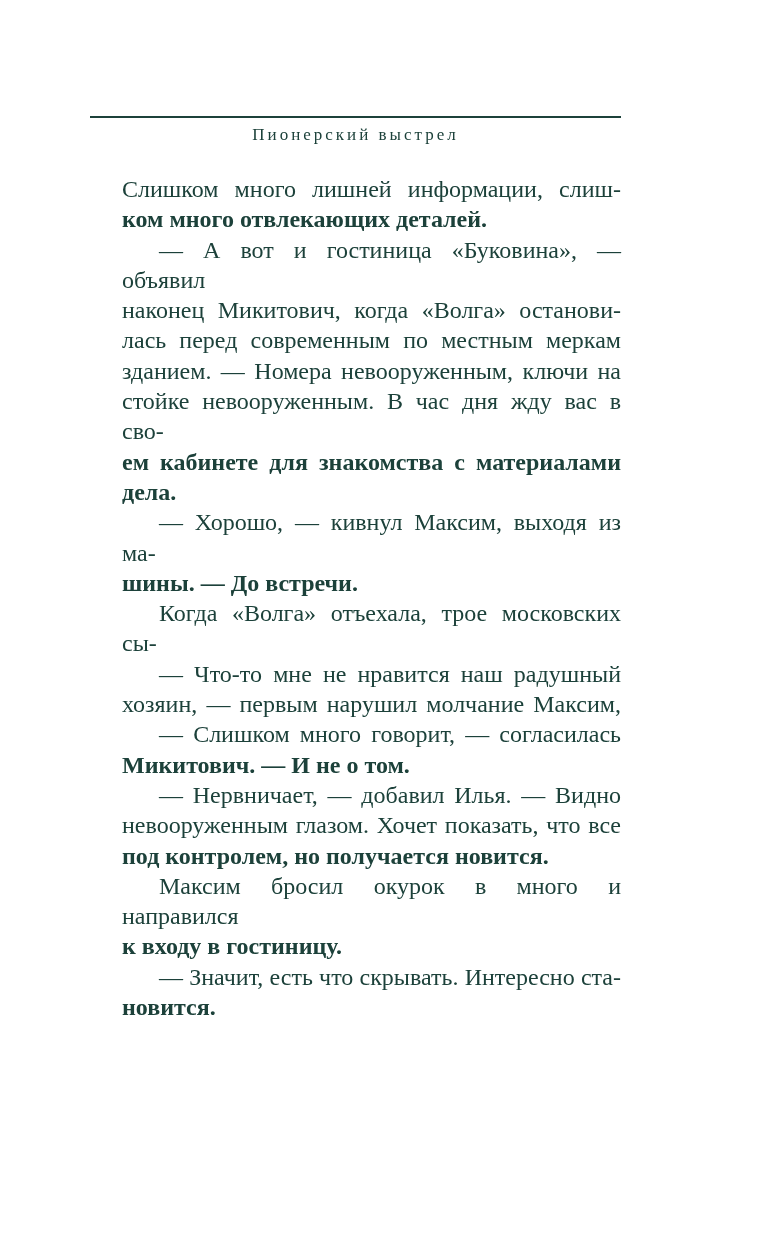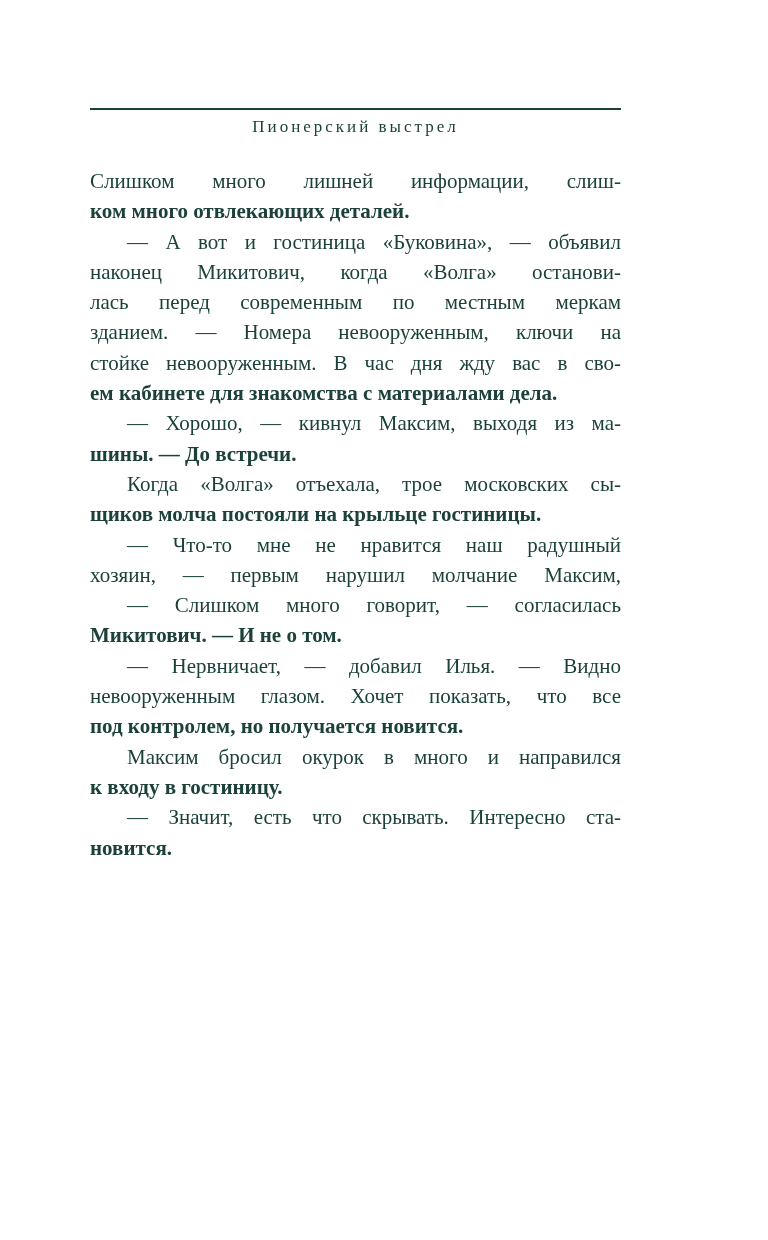--- a/index.html
+++ b/index.html
@@ -11,42 +11,43 @@
       width: 768px;
       height: 1240px;
       background: var(--paper);
       font-family: "Liberation Serif", "DejaVu Serif", serif;
       color: var(--ink);
       overflow: hidden;
     }
     .page {
       position: absolute;
       left: 90px;
-      top: 0;
+      top: 8px;
       width: 531px;
     }
     .header-rule {
       margin-top: 108px;
       border-top: 2px solid var(--ink);
       width: 100%;
       height: 0;
     }
     .running-title {
       margin-top: 7px;
       text-align: center;
       font-size: 17px;
       letter-spacing: 3px;
       font-weight: 400;
       color: var(--ink);
     }
     .body-text {
       margin-top: 29px;
-      font-size: 21px;
+      font-size: 24px;
       line-height: 30.3px;
       color: var(--ink);
+      margin-left: 32px;
     }
     .para { margin: 0; }
     .line {
       text-align: justify;
       text-align-last: justify;
       white-space: normal;
     }
     .line.last {
       text-align-last: left;
       font-weight: bold;
@@ -74,21 +75,20 @@
         <div class="line">зданием. — Номера невооруженным, ключи на</div>
         <div class="line">стойке невооруженным. В час дня жду вас в сво-</div>
         <div class="line last">ем кабинете для знакомства с материалами дела.</div>
       </div>
       <div class="para">
         <div class="line first-indent">— Хорошо, — кивнул Максим, выходя из ма-</div>
         <div class="line last">шины. — До встречи.</div>
       </div>
       <div class="para">
         <div class="line first-indent">Когда «Волга» отъехала, трое московских сы-</div>
-        <div class="line last">щиков молча постояли на крыльце гостиницы.</div>
       </div>
       <div class="para">
         <div class="line first-indent">— Что-то мне не нравится наш радушный</div>
         <div class="line">хозяин, — первым нарушил молчание Максим,</div>
       </div>
       <div class="para">
         <div class="line first-indent">— Слишком много говорит, — согласилась</div>
         <div class="line last">Микитович. — И не о том.</div>
       </div>
       <div class="para">

